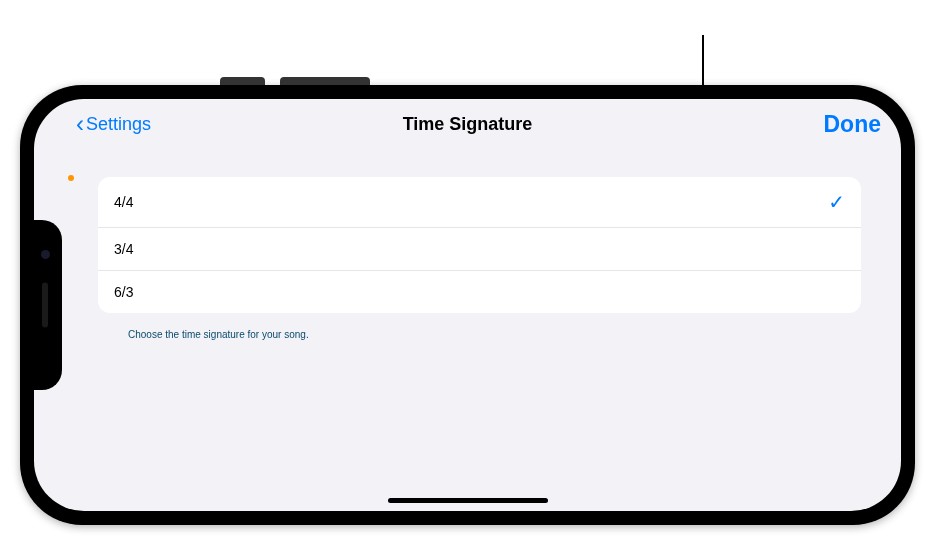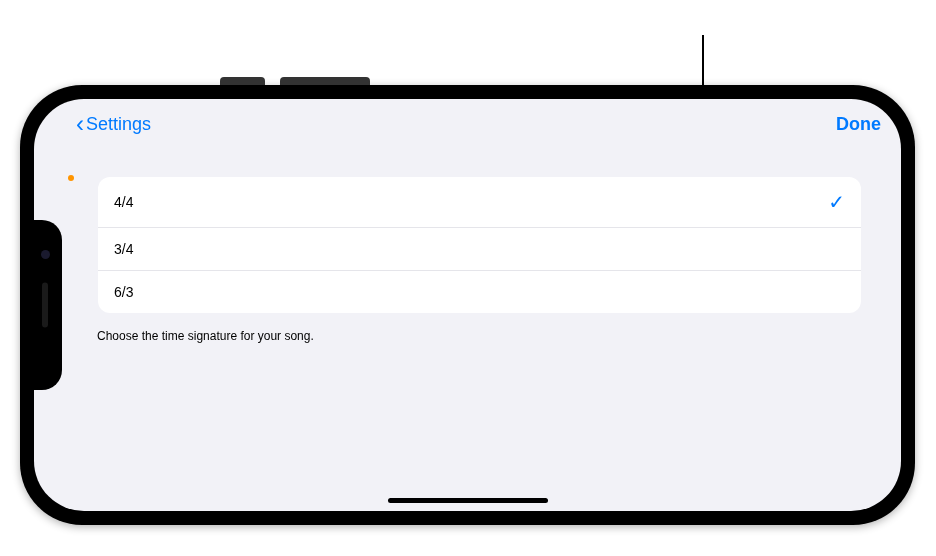--- a/index.html
+++ b/index.html
@@ -132,21 +132,21 @@
       position: absolute;
       left: 50%;
       transform: translateX(-50%);
       font-size: 18px;
       font-weight: 600;
       color: #000;
     }
     
     .done-button {
       color: #007aff;
-      font-size: 18px;
+      font-size: 23px;
       font-weight: 600;
       cursor: pointer;
     }
     
     .orange-dot {
       position: absolute;
       top: 76px;
       left: 34px;
       width: 6px;
       height: 6px;
@@ -184,23 +184,23 @@
     
     .checkmark {
       color: #007aff;
       font-size: 20px;
       font-weight: 400;
     }
     
     .footer-text {
       position: absolute;
       top: 230px;
-      left: 63px;
-      font-size: 12px;
-      color: #000000;
+      left: 94px;
+      font-size: 10px;
+      color: #0c4a6e;
     }
     
     .home-indicator {
       position: absolute;
       bottom: 8px;
       left: 50%;
       transform: translateX(-50%);
       width: 160px;
       height: 5px;
       background: #000;
@@ -218,20 +218,21 @@
     <div class="notch">
       <div class="speaker"></div>
       <div class="camera"></div>
     </div>
 
     <div class="nav-bar">
       <div class="back-button">
         <span class="back-chevron">‹</span>
         <span>Settings</span>
       </div>
+      <div class="nav-title">Time Signature</div>
       <div class="done-button">Done</div>
     </div>
 
     <div class="orange-dot"></div>
 
     <div class="list-container">
       <div class="list-row">
         <span class="row-label">4/4</span>
         <span class="checkmark">✓</span>
       </div>

